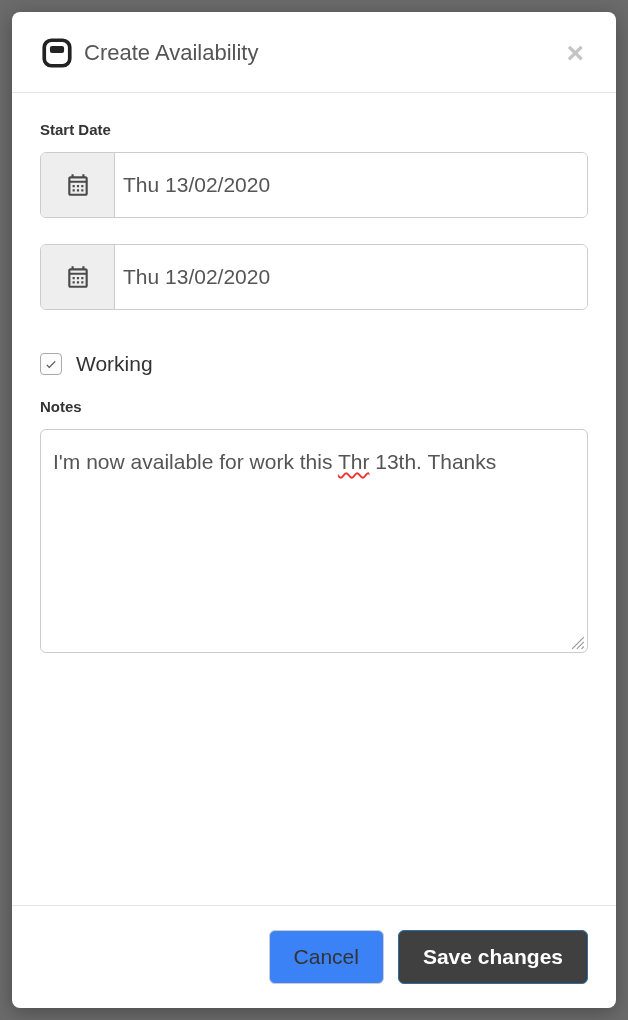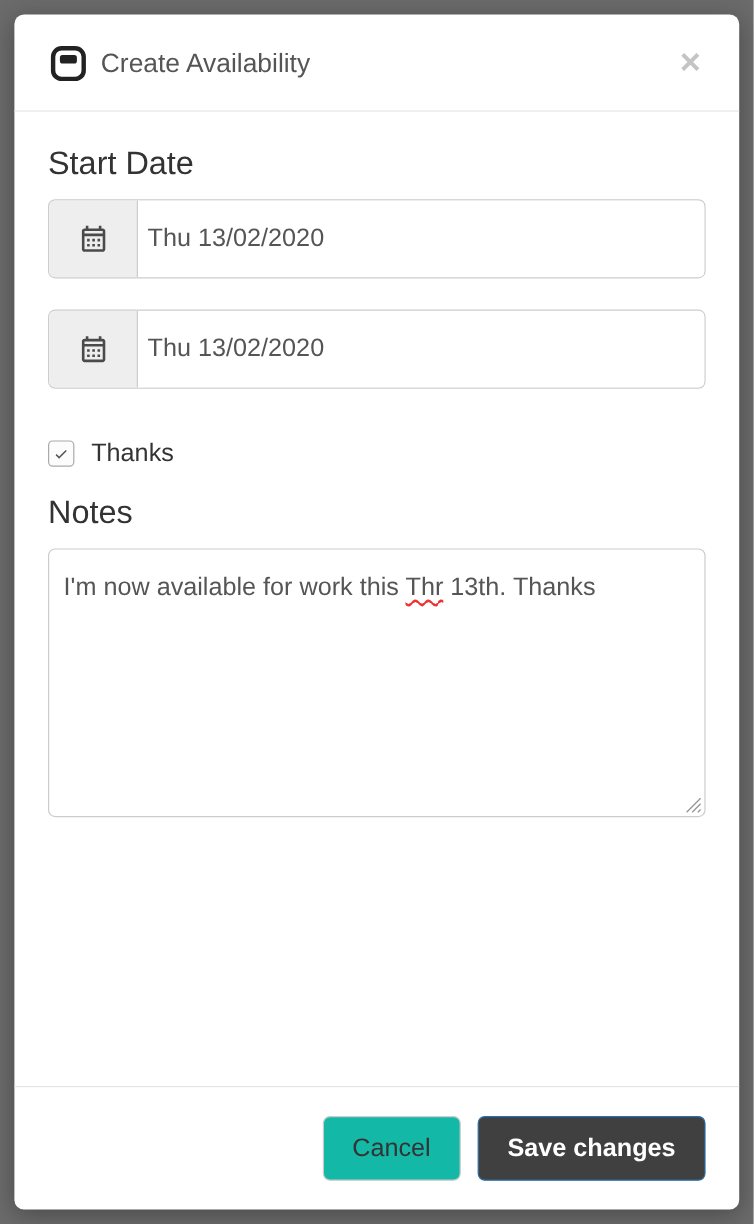--- a/index.html
+++ b/index.html
@@ -63,22 +63,22 @@
     }
     .modal-body {
       padding: 28px 28px 20px 28px;
       flex: 1;
     }
     .form-group {
       margin-bottom: 26px;
     }
     .form-label {
       display: block;
-      font-size: 27px;
-      font-weight: 400;
+      font-size: 15px;
+      font-weight: 700;
       color: #333;
       margin-bottom: 14px;
     }
     .input-group {
       display: flex;
       border: 1px solid #ccc;
       border-radius: 6px;
       overflow: hidden;
       height: 66px;
     }
@@ -164,21 +164,21 @@
       gap: 14px;
     }
     .btn {
       font-size: 21px;
       padding: 14px 24px;
       border-radius: 6px;
       cursor: pointer;
       border: 1px solid;
     }
     .btn-default {
-      background: #14b8a6;
+      background: #3b82f6;
       border-color: #ccc;
       color: #333;
     }
     .btn-primary {
       background: #404040;
       border-color: #2e6da4;
       color: #fff;
       font-weight: bold;
     }
   </style>
@@ -226,21 +226,21 @@
         <input type="text" class="date-input" value="Thu 13/02/2020" style="">
       </div>
     </div>
 
     <div class="checkbox-group">
       <span class="checkbox-wrap">
         <svg class="checkbox-check" viewBox="0 0 24 24">
           <path d="M9 16.2l-3.5-3.5L4 14.2 9 19.2 20 8.2l-1.5-1.5z"></path>
         </svg>
       </span>
-      <span class="checkbox-label">Thanks</span>
+      <span class="checkbox-label">Working</span>
     </div>
 
     <div class="form-group">
       <label class="form-label">Notes</label>
       <div class="notes-display" contenteditable="true" style=""><span>I'm now available for work this </span><span class="spellerror">Thr</span><span> 13th. Thanks</span>
         <svg class="resize-handle" viewBox="0 0 12 12">
           <line x1="1" y1="11" x2="11" y2="1" stroke="#999" stroke-width="1"></line>
           <line x1="5" y1="11" x2="11" y2="5" stroke="#999" stroke-width="1"></line>
           <line x1="9" y1="11" x2="11" y2="9" stroke="#999" stroke-width="1"></line>
         </svg>

